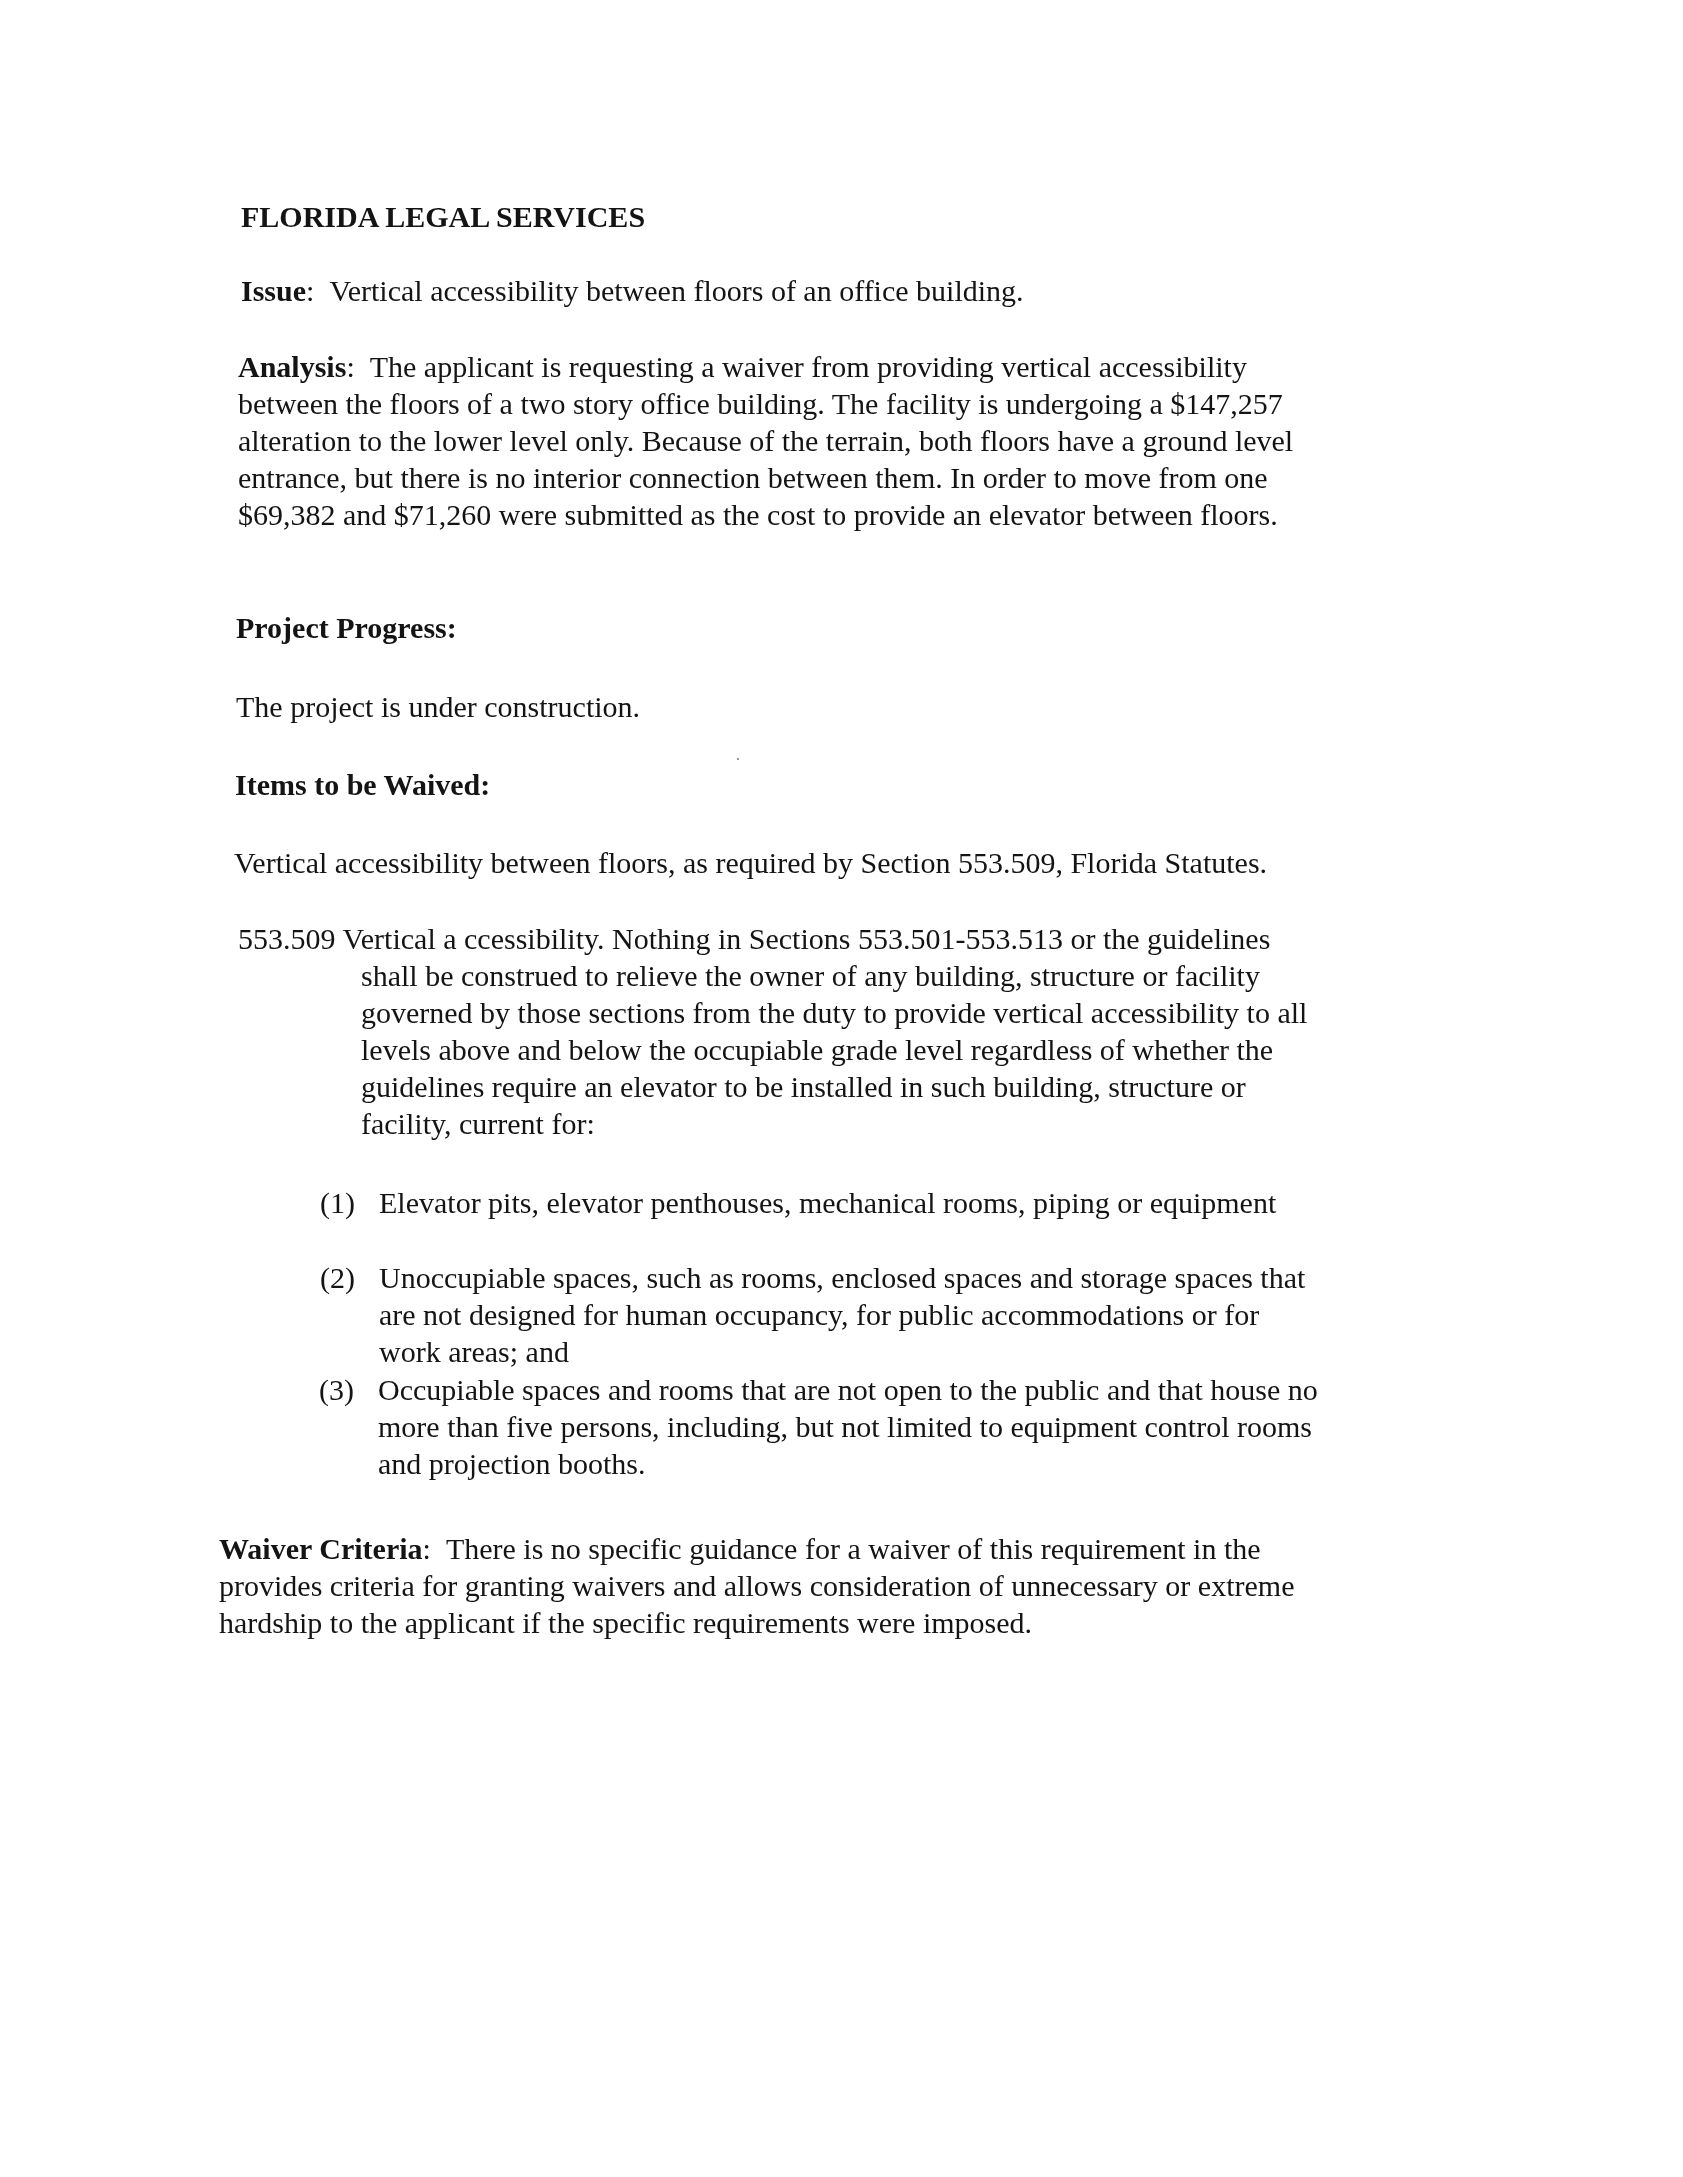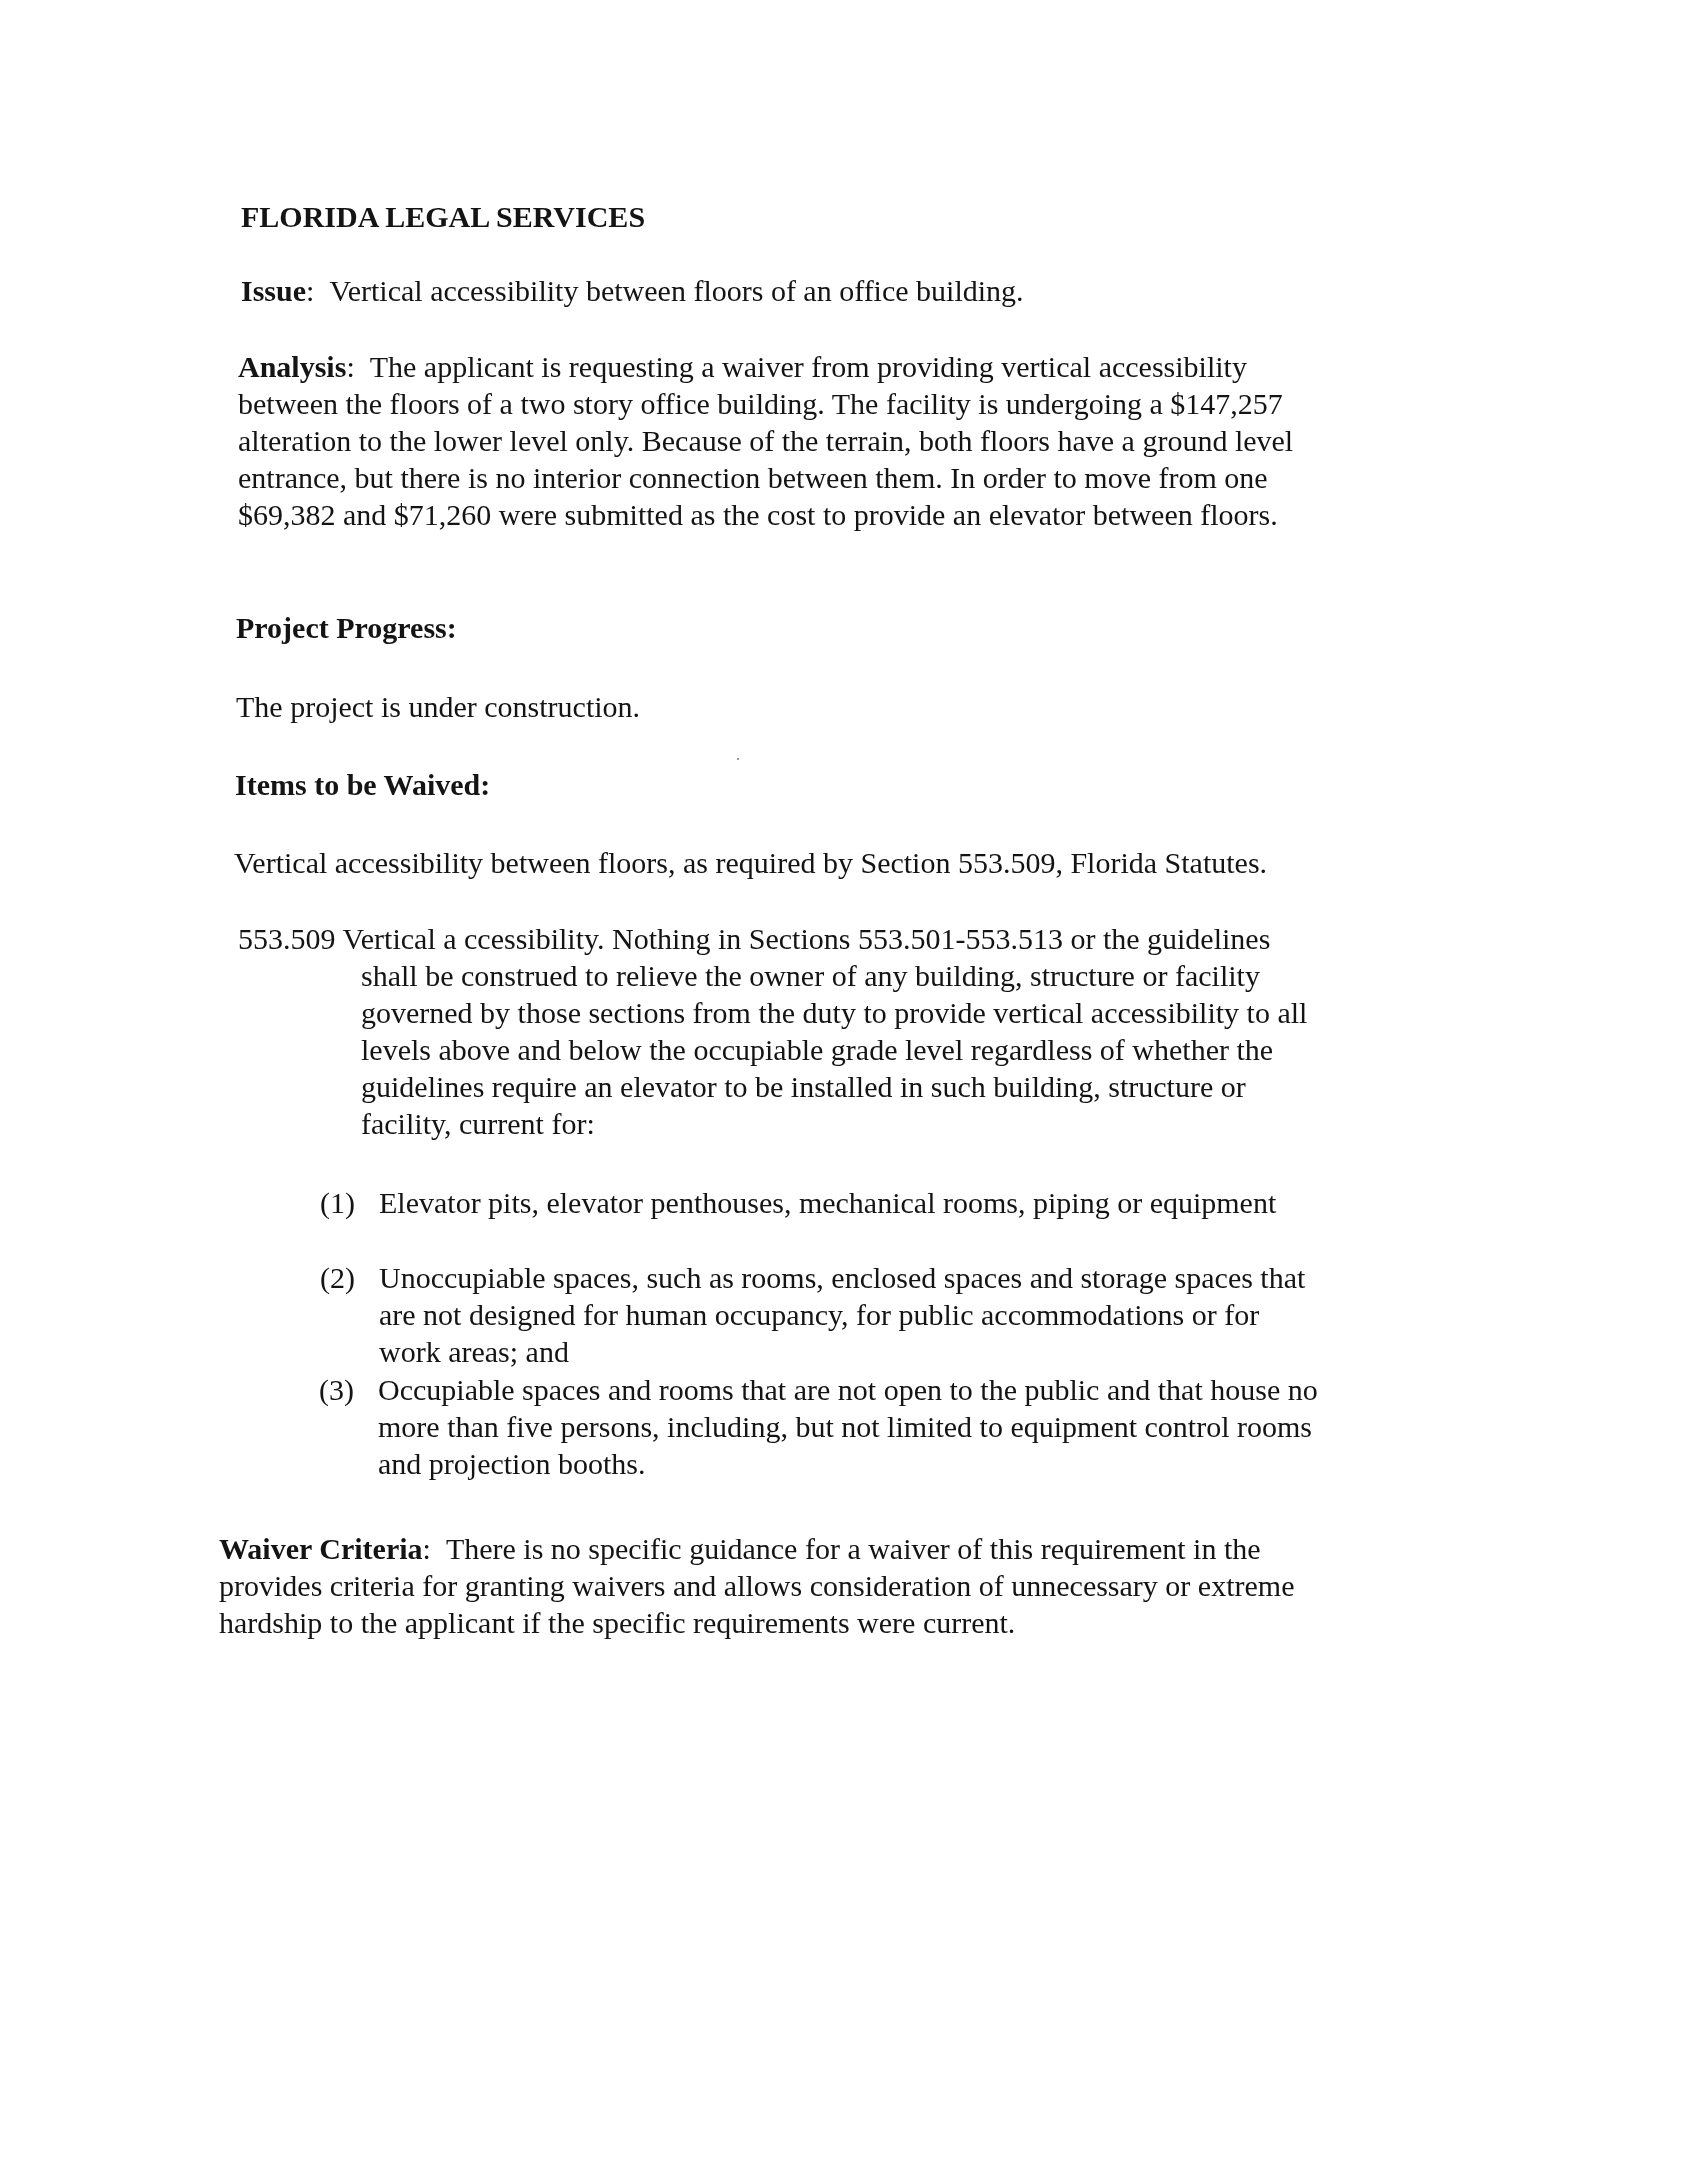--- a/index.html
+++ b/index.html
@@ -90,17 +90,17 @@
     <div class="txt">
       <span class="line">Occupiable spaces and rooms that are not open to the public and that house no</span>
       <span class="line">more than five persons, including, but not limited to equipment control rooms</span>
       <span class="line">and projection booths.</span>
     </div>
   </div>
 
   <div class="blk criteria">
     <span class="line"><span class="bold">Waiver Criteria</span><span>:&nbsp;&nbsp;</span><span>There is no specific guidance for a waiver of this requirement in the</span></span>
     <span class="line">provides criteria for granting waivers and allows consideration of unnecessary or extreme</span>
-    <span class="line">hardship to the applicant if the specific requirements were current.</span>
+    <span class="line">hardship to the applicant if the specific requirements were imposed.</span>
   </div>
 
 </div>
 
 
 </body></html>

